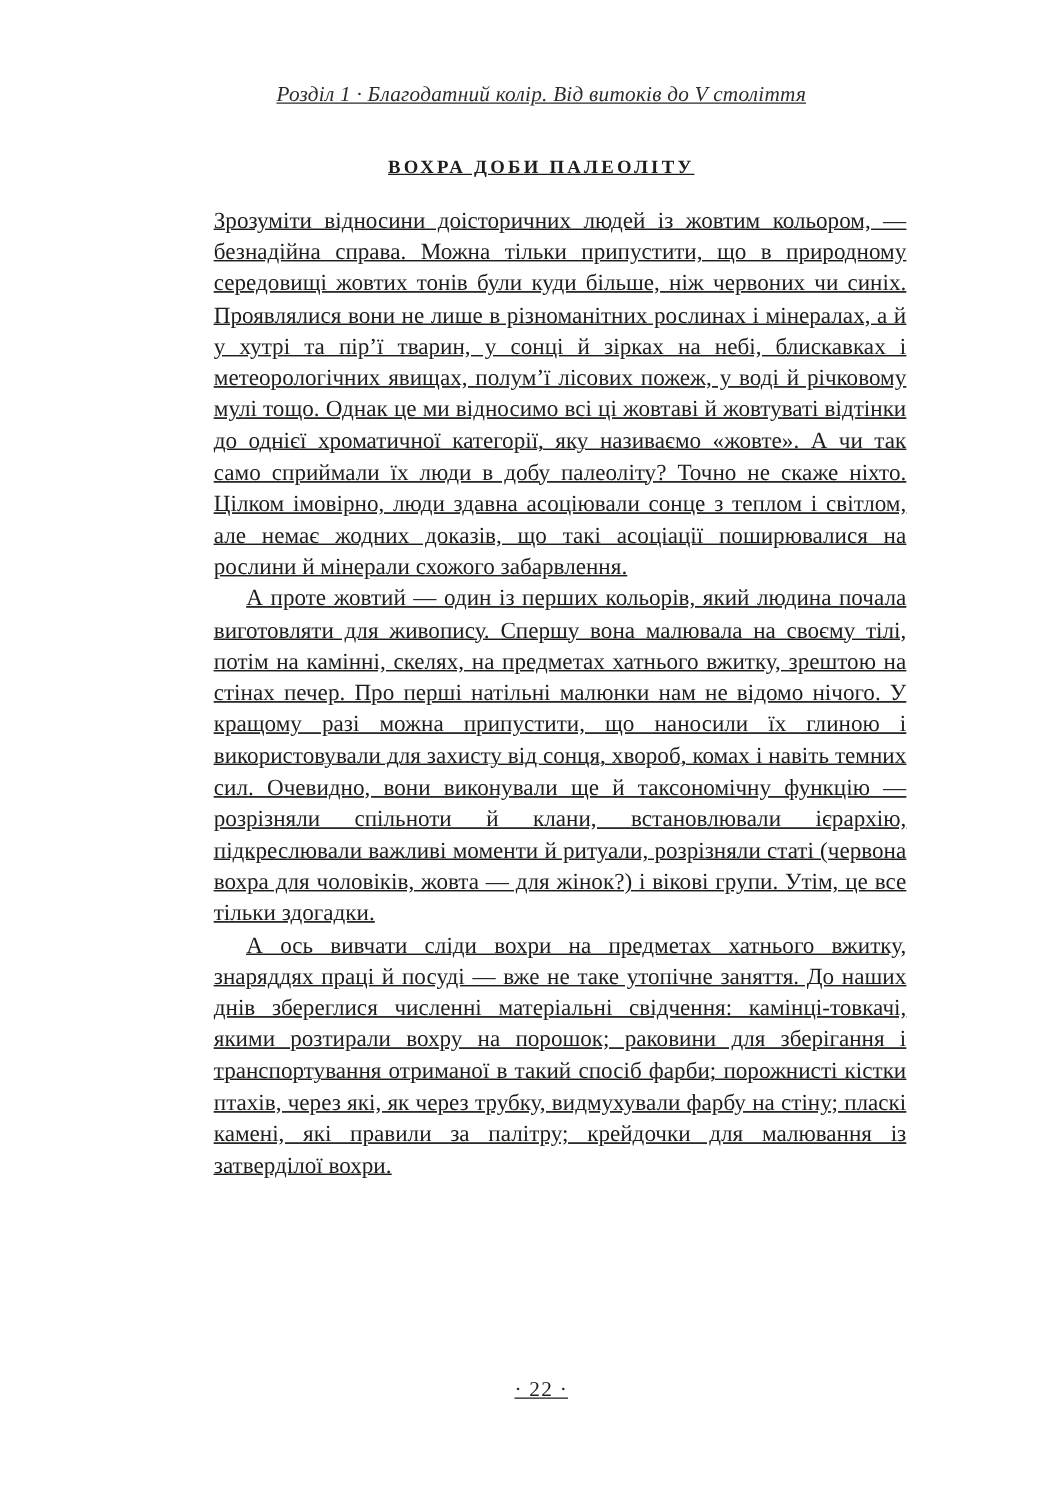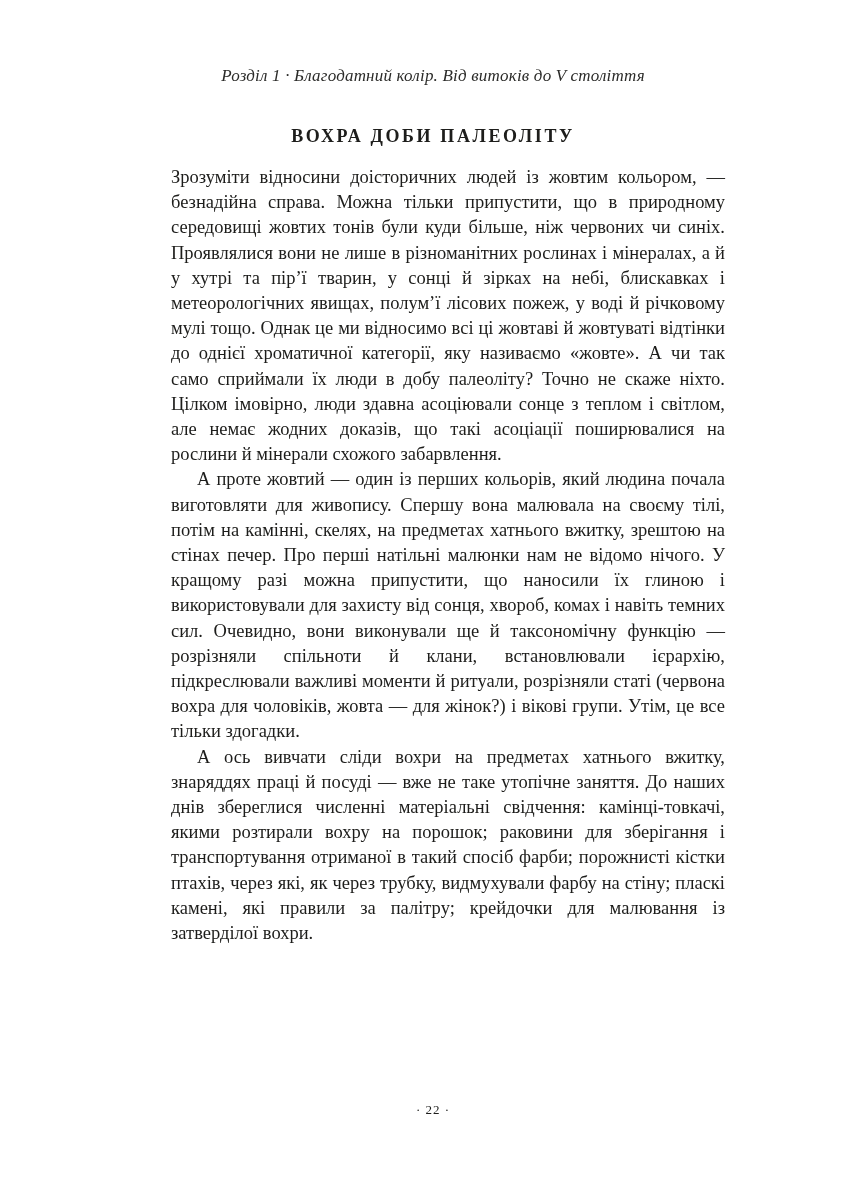--- a/index.html
+++ b/index.html
@@ -1,15 +1,15 @@
 <!DOCTYPE html>
 <html lang="uk"><head>
 <meta charset="utf-8">
 <style>
-  * { margin: 0; padding: 0; box-sizing: border-box; }
+  * { margin: 0; padding: 0; box-sizing: border-box; text-decoration: underline; }
 
   html, body {
     background: #e9e9e9;
     font-family: "Liberation Serif", serif;
   }
 
   .page {
     position: relative;
     width: 849px;
     height: 1200px;
@@ -30,21 +30,21 @@
     letter-spacing: 0.2px;
     color: #2b2b29;
   }
 
   .section-heading {
     position: absolute;
     top: 126px;
     left: 150px;
     width: 566px;
     text-align: center;
-    font-size: 18px;
+    font-size: 15px;
     font-weight: bold;
     letter-spacing: 2.6px;
     color: #1d1d1b;
     white-space: nowrap;
   }
 
   .text-block {
     position: absolute;
     top: 165px;
     left: 171px;
@@ -62,21 +62,21 @@
   .text-block p[data-first="true"] {
     text-indent: 0;
   }
 
   .page-number {
     position: absolute;
     top: 1102px;
     left: 150px;
     width: 566px;
     text-align: center;
-    font-size: 13px;
+    font-size: 17px;
     color: #1d1d1b;
     letter-spacing: 1px;
   }
 </style>
 </head>
 <body>
 
 <div class="page">
 
   <div class="running-header">Розділ 1 · Благодатний колір. Від витоків до V століття</div>

